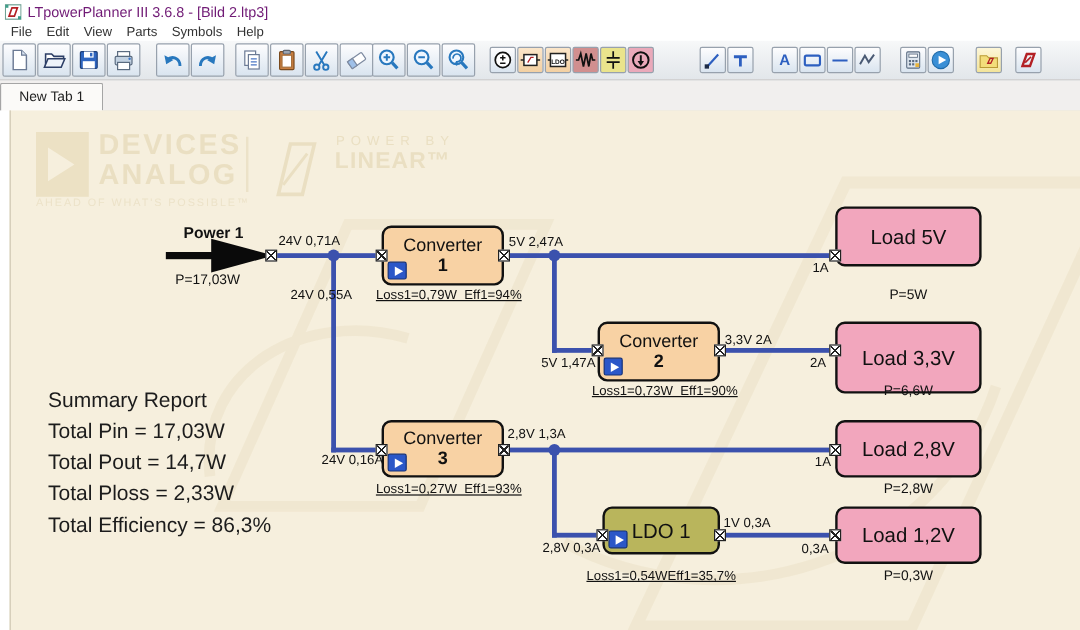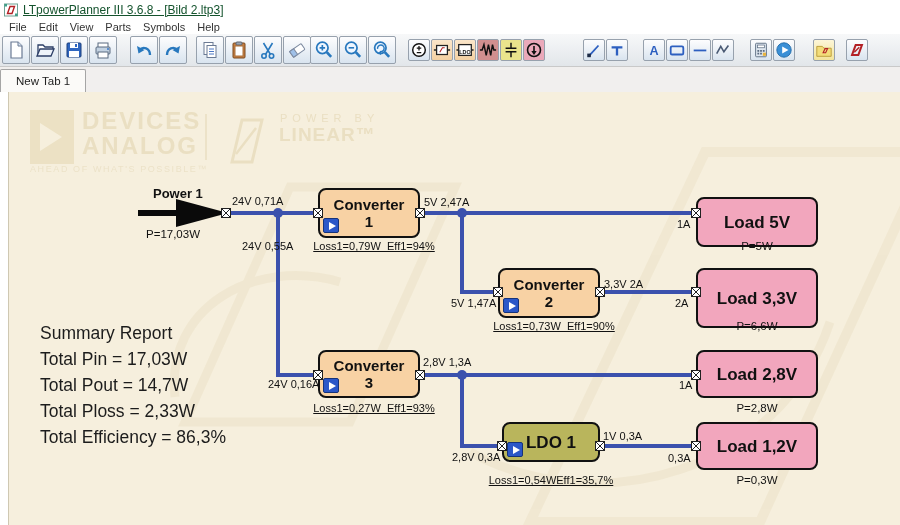--- a/index.html
+++ b/index.html
@@ -5,21 +5,21 @@
   * { box-sizing: border-box; }
   html,body { margin:0; padding:0; }
   body {
     width:900px; height:525px; overflow:hidden; position:relative;
     font-family:"Liberation Sans", sans-serif; background:#ffffff; color:#111;
     -webkit-font-smoothing:antialiased;
   }
 
   
   .titlebar { height:20px; background:#ffffff; display:flex; align-items:center; padding-left:4px; }
-  .titlebar .app-title { font-size:12px; color:#14532d; margin-left:5px;text-decoration:underline; }
+  .titlebar .app-title { font-size:12px; color:#701a75; margin-left:5px; }
 
   
   .menubar { height:14px; background:#ffffff; display:flex; align-items:center; padding-left:3px; }
   .menubar .menu-item { font-size:11px; color:#333; padding:0 6px; cursor:default; }
 
   
   .toolbar { position:relative; height:33px; background:linear-gradient(#f7f8f9,#e2e6ea); border-bottom:1px solid #c9c9c9; }
   .tg { position:absolute; top:2px; display:flex; gap:1px; }
   .tg.small { top:5px; }
   .tb {
@@ -66,21 +66,21 @@
   
   .port { position:absolute; width:10px; height:10px; background:#fff; border:1px solid #222; z-index:4;
     background-image:
       linear-gradient(45deg, transparent 44%, #222 44%, #222 56%, transparent 56%),
       linear-gradient(-45deg, transparent 44%, #222 44%, #222 56%, transparent 56%);
   }
 
   
   .block { position:absolute; border:2px solid #111; border-radius:8px; z-index:3;
     display:flex; flex-direction:column; align-items:center; justify-content:center; }
-  .block .t1 { font-weight:bold; font-size:15px; line-height:17px; }
+  .block .t1 { font-weight:normal; font-size:15px; line-height:17px; }
   .block .t2 { font-weight:bold; font-size:15px; line-height:17px; }
   .block.converter { background:#f8d2a4; width:102px; height:50px; }
   .block.ldo { background:#b9b55c; width:98px; height:40px; }
   .block.ldo .t1 { font-size:17px; }
   .block.load { background:#f2a6bd; width:122px; }
   .block.load .t1 { font-size:17px; }
   .playbtn { position:absolute; left:3px; bottom:3px; width:16px; height:15px;
     background:#2b57c8; border:1px solid #16337a; border-radius:2px;
     display:flex; align-items:center; justify-content:center; }
   .playbtn::after { content:""; border-top:4px solid transparent; border-bottom:4px solid transparent; border-left:7px solid #fff; margin-left:2px; }
@@ -410,21 +410,21 @@
     <div class="playbtn"></div>
   </div>
   <div class="loss" style="left:292px; top:310px">Loss1=0,27W  Eff1=93%</div>
 
   <div class="block ldo" style="left:502px; top:330px">
     <div class="t1">LDO 1</div>
     <div class="playbtn"></div>
   </div>
   <div class="loss" style="left:469px; top:382px">Loss1=0,54WEff1=35,7%</div>
 
-  <div class="block load" style="left:696px; top:105px; height:50px">
+  <div class="block load" style="left:696px; top:80px; height:50px">
     <div class="t1">Load 5V</div>
   </div>
   <div class="pwr" style="left:696px; top:148px">P=5W</div>
 
   <div class="block load" style="left:696px; top:176px; height:60px">
     <div class="t1">Load 3,3V</div>
   </div>
   <div class="pwr" style="left:696px; top:228px">P=6,6W</div>
 
   <div class="block load" style="left:696px; top:258px; height:48px">

